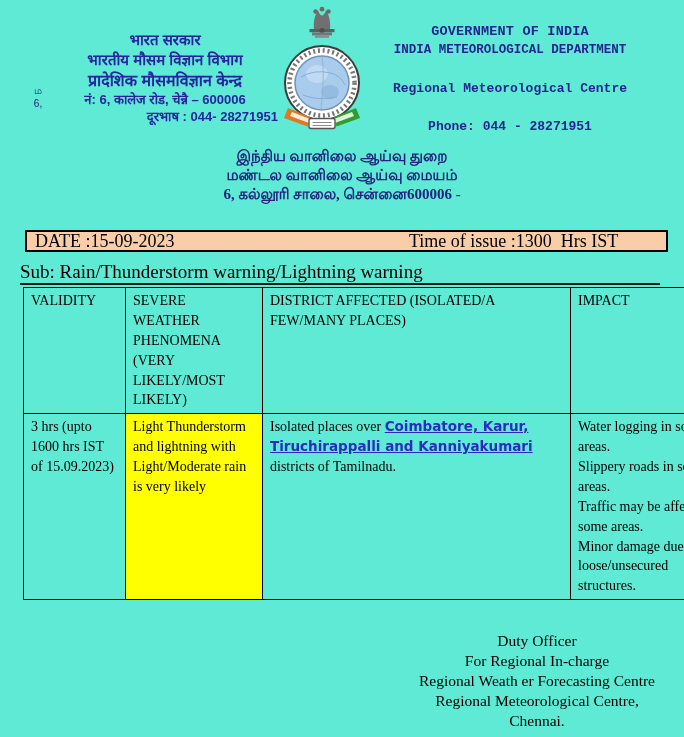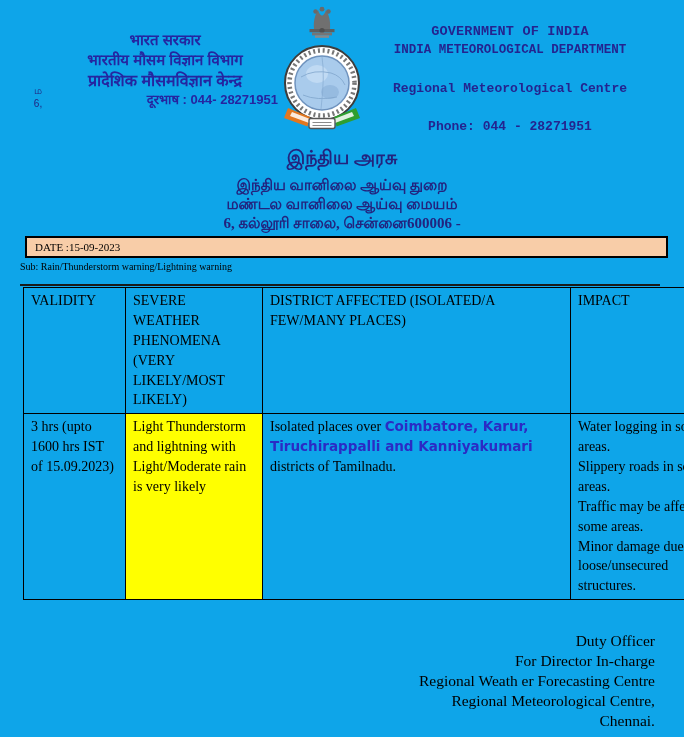--- a/index.html
+++ b/index.html
@@ -1,17 +1,17 @@
 <!DOCTYPE html>
 <html><head>
 <meta charset="utf-8">
 <style>
   html,body { margin:0; padding:0; background:#fff; }
   .page {
-    position:relative; width:684px; height:737px; background:#0ea5e9;
+    position:relative; width:684px; height:737px; background:#5eead4;
     font-family:"Liberation Serif", serif; color:#000; overflow:hidden;
   }
 
   
   .hdr-hindi {
     position:absolute; left:52px; top:30px; width:226px; text-align:center;
     color:#2525A0; font-family:"Liberation Sans", sans-serif; line-height:1.32;
   }
   .hh1 { font-size:15px; font-weight:700; }
   .hh2 { font-size:15px; font-weight:700; }
@@ -37,30 +37,30 @@
   .he4 { font-size:13px; font-weight:700; margin-bottom:6px; }
   .he5 { font-size:13px; font-weight:700; }
 
   
   .tamil { position:absolute; left:0; top:147px; width:684px; text-align:center; color:#23237E; }
   .tt { font-size:19px; font-weight:700; margin-bottom:5px; }
   .tl { font-size:15px; line-height:1.26;font-weight:bold; }
 
   
   .date-bar {
-    position:absolute; left:25px; top:236px; width:639px; height:18px;
-    border:2px solid #000; font-size:11px; line-height:18px;
+    position:absolute; left:25px; top:230px; width:639px; height:18px;
+    border:2px solid #000; font-size:18px; line-height:18px;
   }
   .bar-date { position:absolute; left:8px; top:0; }
   .bar-time { position:absolute; left:382px; top:0; white-space:pre; }
 
   
   .subject {
-    position:absolute; left:20px; top:261px; width:640px; font-size:10px;
-    padding-bottom:12px; border-bottom:2px solid #1a1a1a;
+    position:absolute; left:20px; top:261px; width:640px; font-size:19px;
+    padding-bottom:0; border-bottom:2px solid #1a1a1a;
   }
 
   
   table.wtable {
     position:absolute; left:23px; top:287px; width:648px;
     border-collapse:collapse; table-layout:fixed; font-size:14px;
   }
   table.wtable td {
     border:1.5px solid #000; vertical-align:top; padding:3px 7px;
     line-height:1.42; overflow:hidden;
@@ -73,33 +73,34 @@
   tr.body-row td { height:174px; }
   .district-cell { line-height:1.55; padding-top:8px; }
   .district-highlight {
     font-family:"DejaVu Sans", sans-serif; font-weight:700; font-size:13.5px;
   }
   .impact-cell div { line-height:1.42; }
   .phen-cell { line-height:1.55; }
 
   
   .signature {
-    position:absolute; right:29px; top:631px; text-align:right;
+    position:absolute; right:29px; top:631px; text-align:center;
     font-size:15.5px; line-height:20px;
   }
 </style>
 </head>
 <body>
 
 <div class="page">
 
   <div class="hdr-hindi">
     <div class="hh1">भारत सरकार</div>
     <div class="hh2">भारतीय मौसम विज्ञान विभाग</div>
     <div class="hh3">प्रादेशिक मौसमविज्ञान केन्द्र</div>
+    <div class="hh4">नं: 6, कालेज रोड, चेन्नै – 600006</div>
     <div class="hh5">दूरभाष : 044- 28271951</div>
   </div>
 
   <div class="stray">
     <div>ம</div>
     <div>6,</div>
   </div>
 
   <div class="logo">
     <svg width="86" height="130" viewBox="0 0 86 130">
@@ -142,57 +143,57 @@
   </div>
 
   <div class="hdr-eng">
     <div class="he1">GOVERNMENT OF INDIA</div>
     <div class="he2">INDIA METEOROLOGICAL DEPARTMENT</div>
     <div class="he3">Regional Meteorological Centre</div>
     <div class="he5">Phone: 044 - 28271951</div>
   </div>
 
   <div class="tamil">
-    <div class="tt">இந்திய அரசு</div>
     <div class="tl">இந்திய வானிலை ஆய்வு துறை</div>
     <div class="tl">மண்டல வானிலை ஆய்வு மையம்</div>
     <div class="tl">6, கல்லூரி சாலை, சென்னை600006 -</div>
   </div>
 
   <div class="date-bar" style="background-color: rgb(248, 205, 168);">
     <span class="bar-date">DATE :15-09-2023</span>
+    <span class="bar-time">Time of issue :1300  Hrs IST</span>
   </div>
 
   <div class="subject">Sub: Rain/Thunderstorm warning/Lightning warning</div>
 
   <table class="wtable">
     <tbody>
         <tr class="hdr-row">
       <td class="col-validity">VALIDITY</td>
       <td class="col-phenomena">SEVERE WEATHER PHENOMENA (VERY LIKELY/MOST LIKELY)</td>
       <td class="col-district">DISTRICT AFFECTED (ISOLATED/A FEW/MANY PLACES)</td>
       <td class="col-impact">IMPACT</td>
     </tr>
     <tr class="body-row">
       <td class="col-validity">3 hrs (upto 1600 hrs IST of 15.09.2023)</td>
       <td class="col-phenomena phen-cell" style="background-color: rgb(255, 255, 0);">Light Thunderstorm and lightning with Light/Moderate rain is very likely</td>
       <td class="col-district district-cell">
-        <span>Isolated places over  </span><span class="district-highlight" style="color: rgb(43, 43, 196);">Coimbatore, Karur, Tiruchirappalli and Kanniyakumari</span><span> districts of Tamilnadu.</span>
+        <span>Isolated places over  </span><span class="district-highlight" style="color: rgb(43, 43, 196); text-decoration: underline;">Coimbatore, Karur, Tiruchirappalli and Kanniyakumari</span><span> districts of Tamilnadu.</span>
       </td>
       <td class="col-impact impact-cell">
         <div>Water logging in some areas.</div>
         <div>Slippery roads in some areas.</div>
         <div>Traffic may be affected in some areas.</div>
         <div>Minor damage due to loose/unsecured structures.</div>
       </td>
     </tr>
   </tbody>
     </table>
 
   <div class="signature">
     <div>Duty Officer</div>
-    <div>For Director In-charge</div>
+    <div>For Regional In-charge</div>
     <div>Regional Weath er Forecasting Centre</div>
     <div>Regional Meteorological Centre,</div>
     <div>Chennai.</div>
   </div>
 
 </div>
 
 </body></html>

